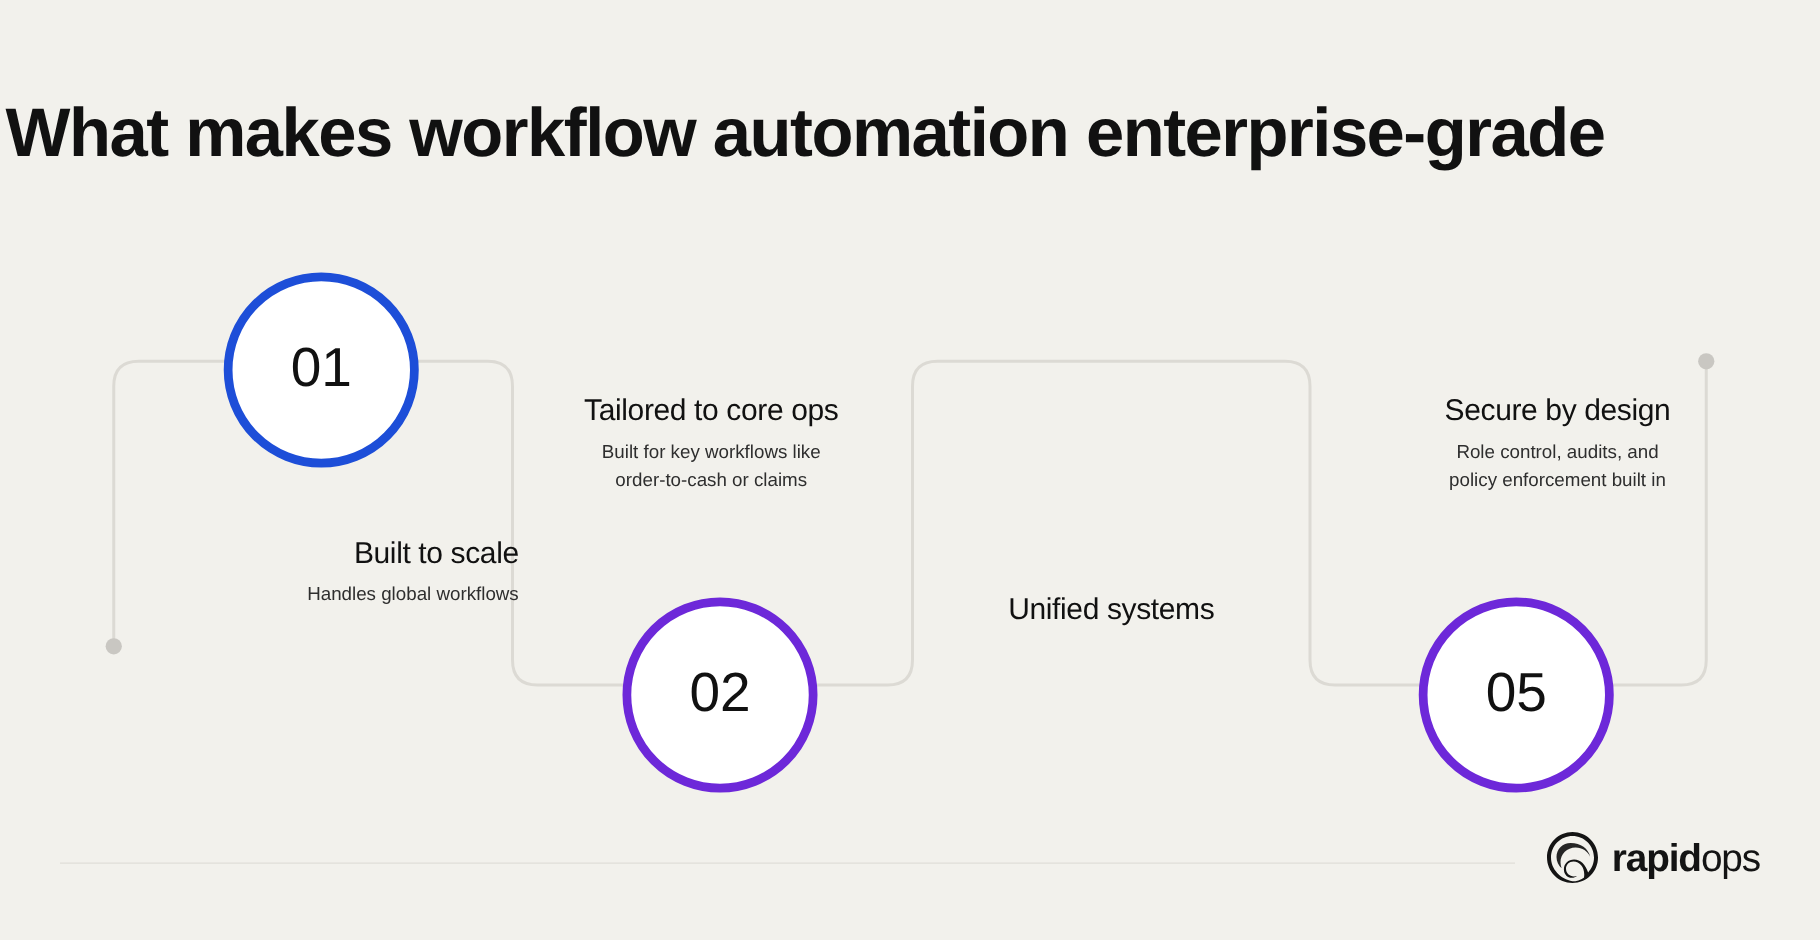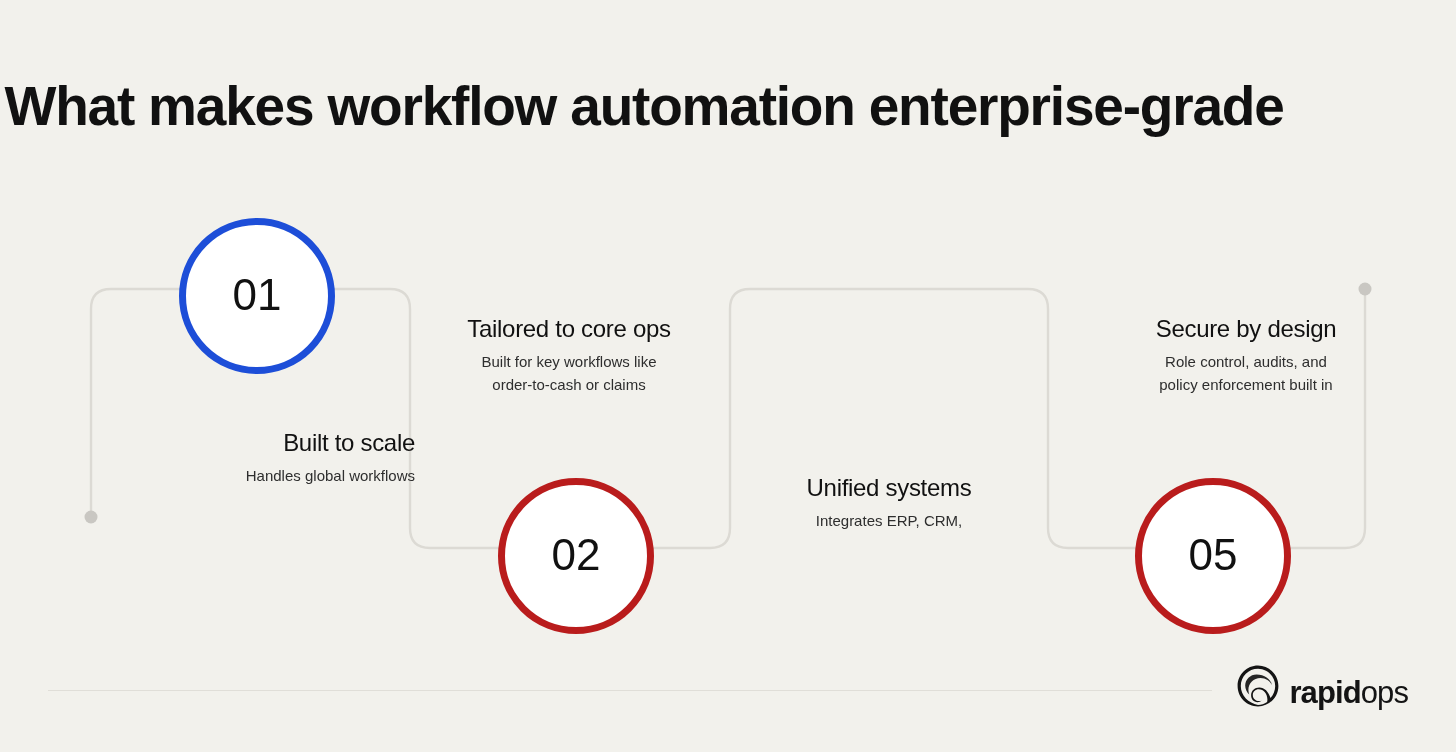--- a/index.html
+++ b/index.html
@@ -62,21 +62,21 @@
   }
   .step-circle .num {
     font-size: 44px;
     font-weight: 500;
     letter-spacing: 0px;
     color: #111111;
     line-height: 1;
     transform: translateY(-1px);
   }
   .ring-teal  { border: 7px solid #1d4ed8; }
-  .ring-green { border: 7px solid #b91c1c; }
+  .ring-green { border: 7px solid #6d28d9; }
 
   #circle-1 { left: 179px;  top: 218px; }
   #circle-2 { left: 498px;  top: 478px; }
   #circle-3 { left: 817px;  top: 218px; }
   #circle-4 { left: 1135px; top: 478px; }
 
   
   .step-text {
     position: absolute;
     text-align: center;
@@ -113,21 +113,21 @@
     width: 1164px;
     height: 1px;
     background: #e0ded8;
   }
 
   .logo {
     position: absolute;
     right: 48px;
     top: 664px;
     display: flex;
-    align-items: flex-end;
+    align-items: center;
     gap: 9px;
   }
   .logo-mark { display: block; }
   .logo-text {
     font-size: 31px;
     letter-spacing: -0.9px;
     color: #141414;
     line-height: 1;
     white-space: nowrap;
   }
@@ -188,21 +188,20 @@
     <div class="step-title">Tailored to core ops</div>
     <div class="step-desc">
       <span>Built for key workflows like</span>
       <span>order-to-cash or claims</span>
     </div>
   </div>
 
   <div class="step-text" id="text-3">
     <div class="step-title">Unified systems</div>
     <div class="step-desc">
-      <span>Integrates ERP, CRM,</span>
     </div>
   </div>
 
   <div class="step-text" id="text-4">
     <div class="step-title">Secure by design</div>
     <div class="step-desc">
       <span>Role control, audits, and</span>
       <span>policy enforcement built in</span>
     </div>
   </div>

